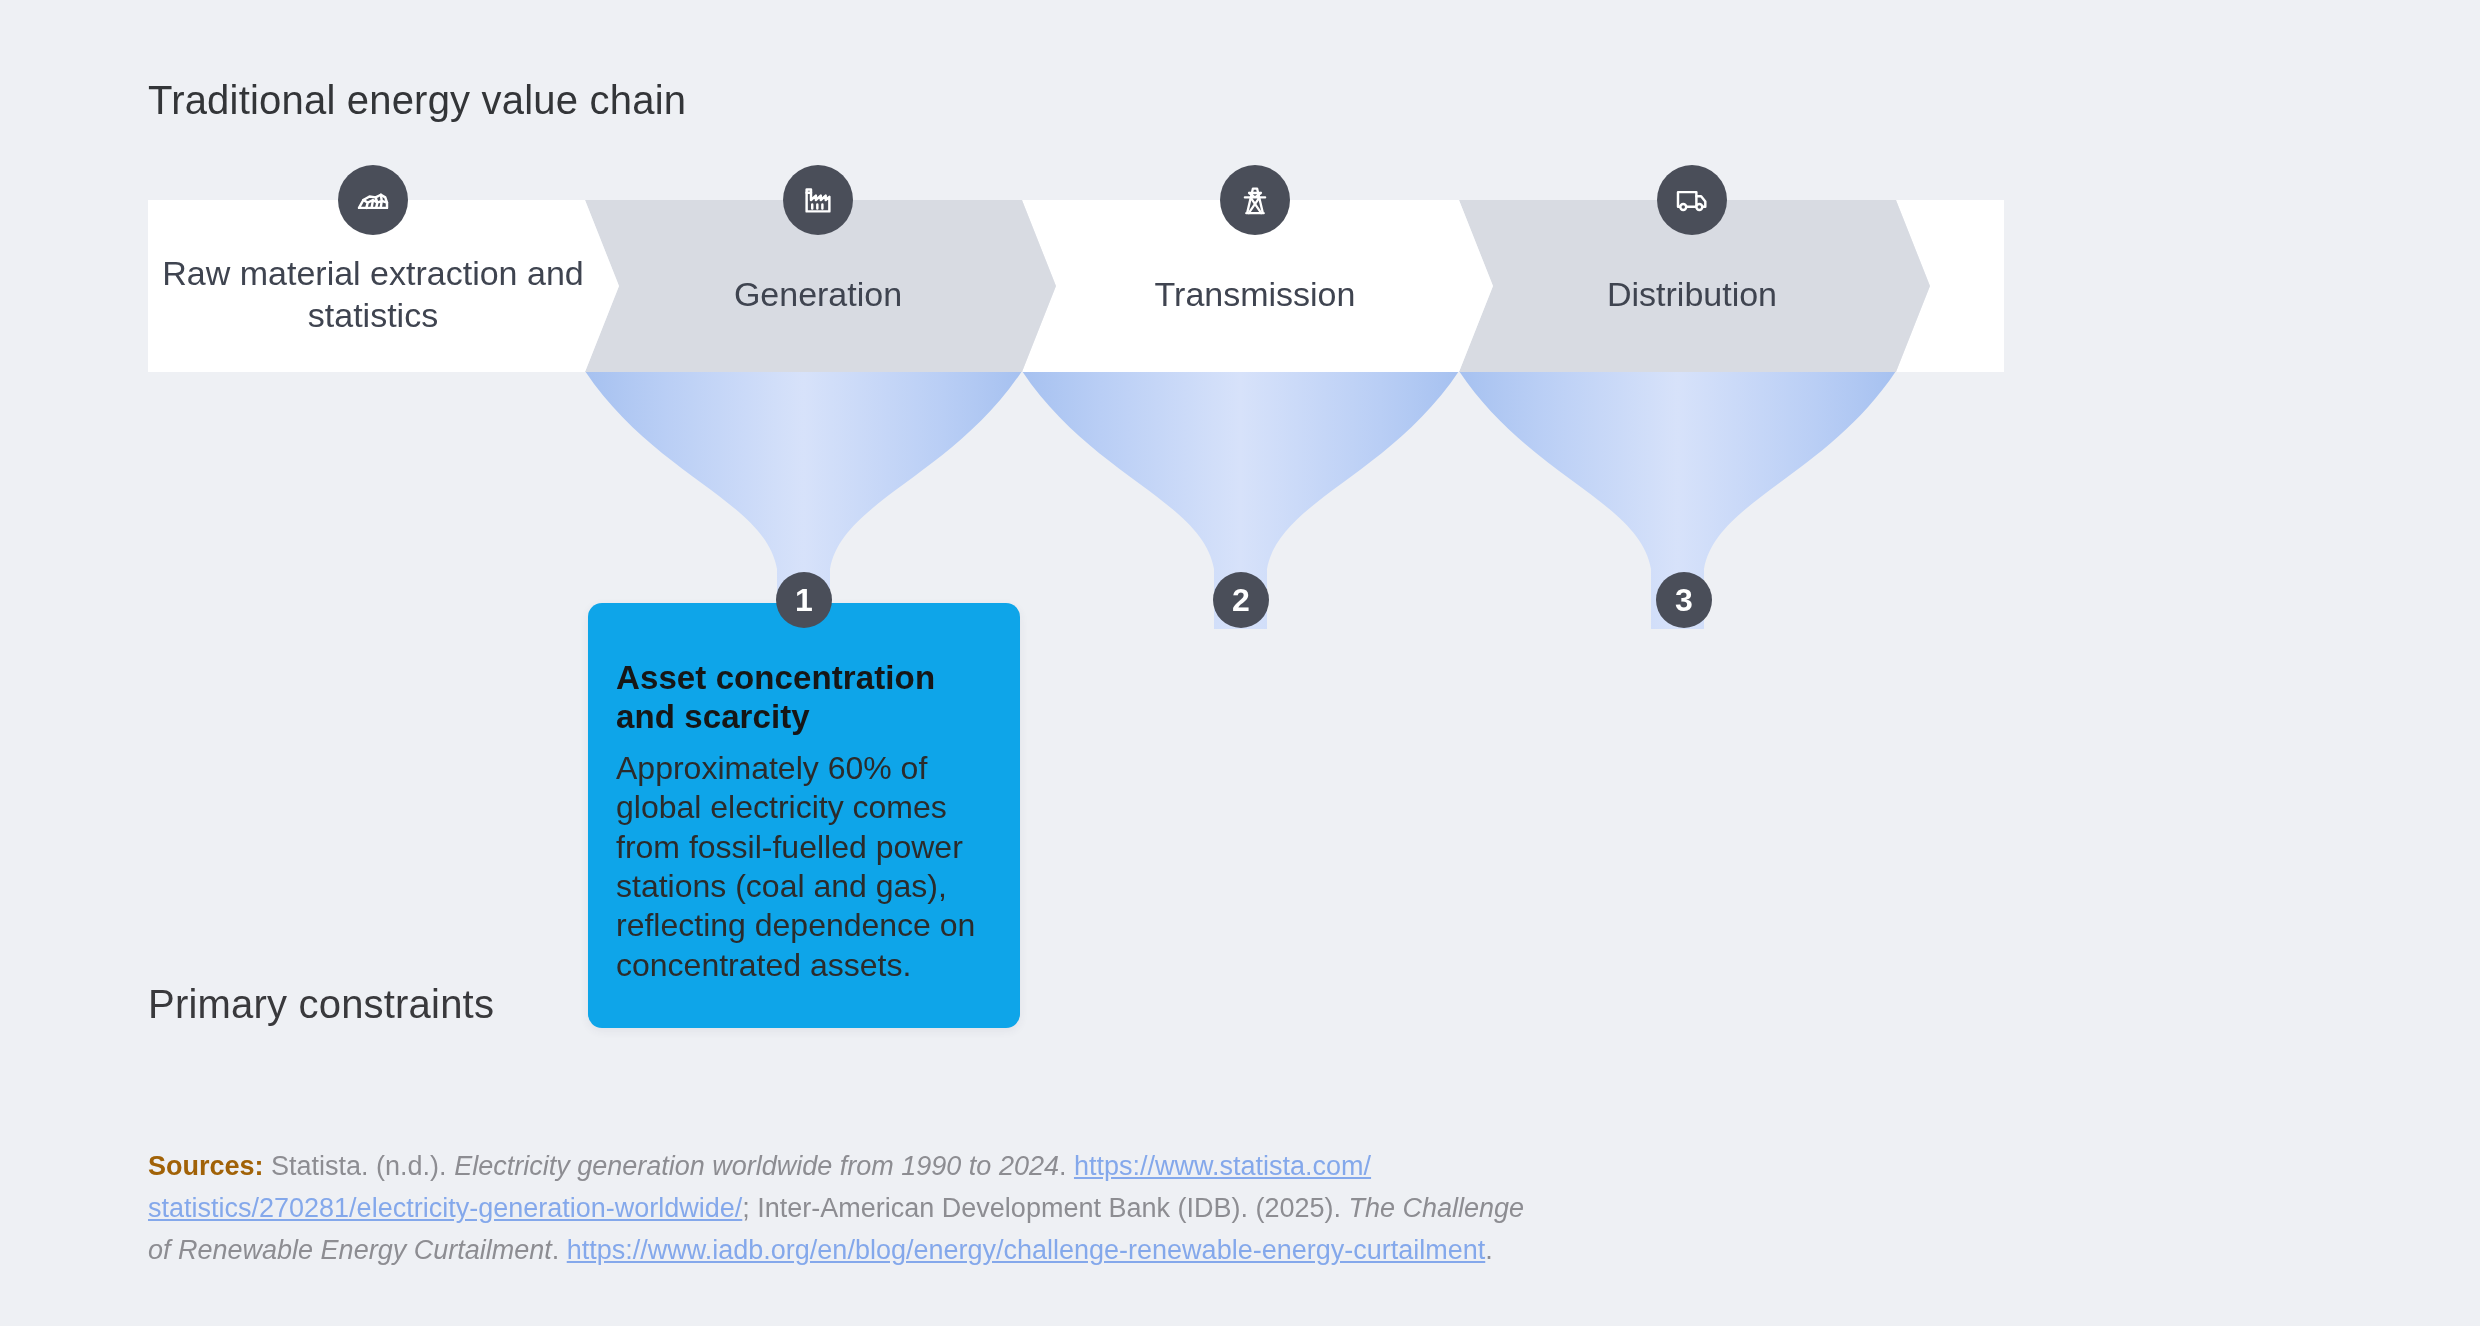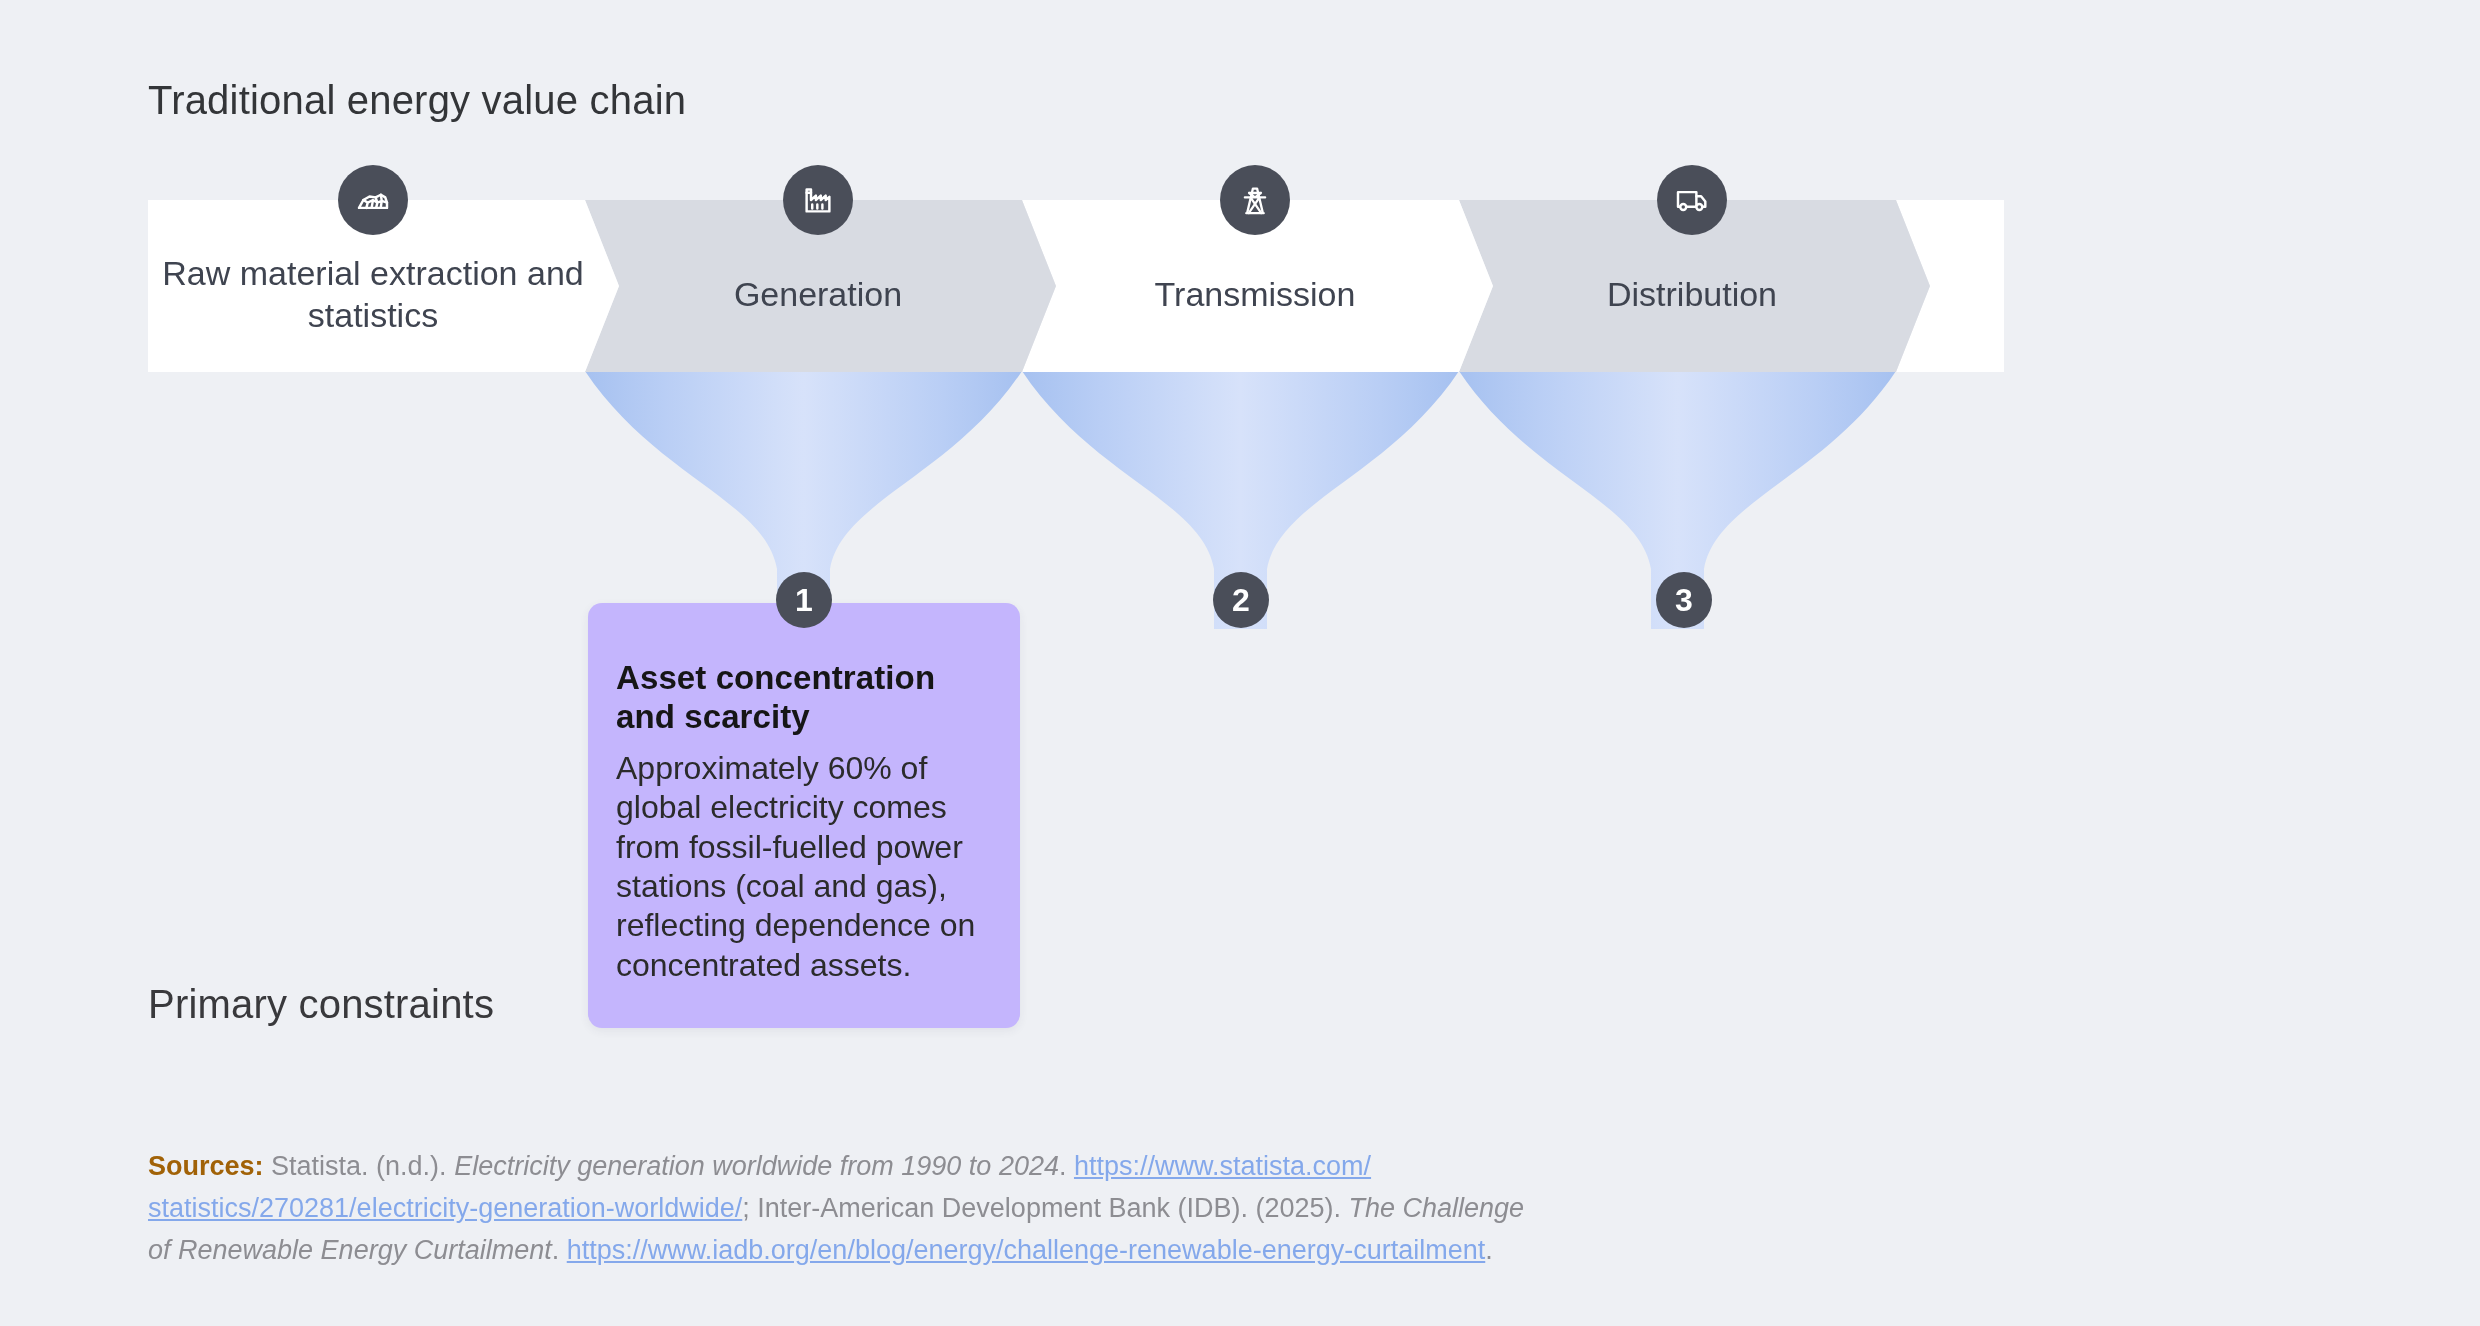--- a/index.html
+++ b/index.html
@@ -34,21 +34,21 @@
   
   .funnel{position:absolute;top:371px;width:437px;height:258px;z-index:1;}
   
   .num-circle{
     position:absolute;top:572px;width:56px;height:56px;border-radius:50%;
     background:#4a4e59;color:#ffffff;display:flex;align-items:center;justify-content:center;
     font-size:32px;font-weight:700;z-index:13;
   }
   
   .card{
-    position:absolute;top:603px;height:425px;background:#c4b5fd;border-radius:14px;
+    position:absolute;top:603px;height:425px;background:#0ea5e9;border-radius:14px;
     box-shadow:0 3px 10px rgba(50,60,80,0.07);
     padding:30px 28px;box-sizing:border-box;z-index:8;
   }
   .card h3{
     margin:26px 0 0 0;font-size:33px;font-weight:700;color:#161616;line-height:1.18;
     letter-spacing:0.1px;
   }
   .card p{
     margin:12px 0 0 0;font-size:32px;font-weight:400;color:#2b2b2b;line-height:1.23;
   }

